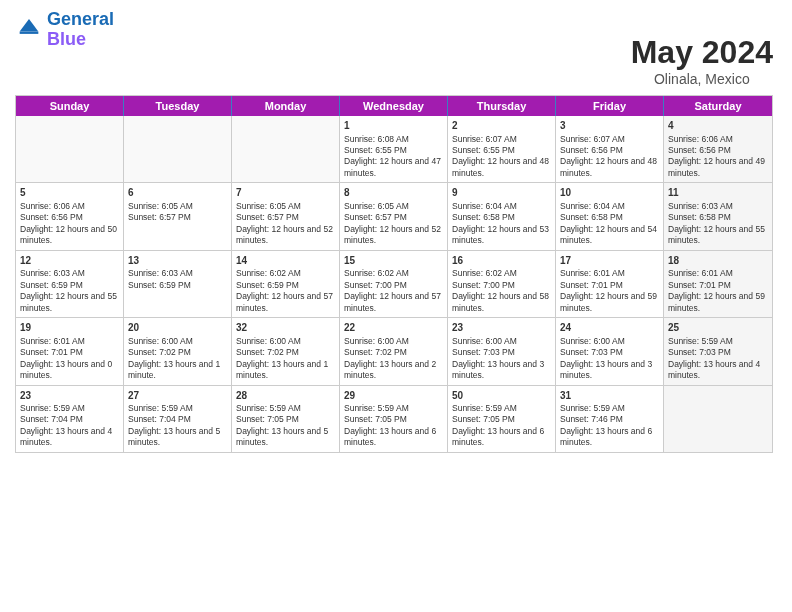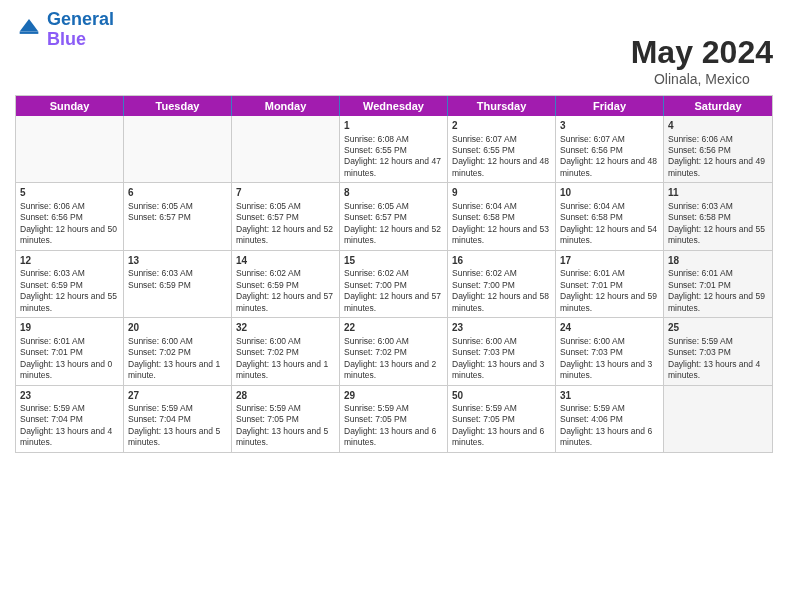--- a/index.html
+++ b/index.html
@@ -324,20 +324,20 @@
           </div>
           <div class="cal-cell">
             <span class="day-num">50</span>
             <div>Sunrise: 5:59 AM</div>
             <div>Sunset: 7:05 PM</div>
             <div>Daylight: 13 hours and 6 minutes.</div>
           </div>
           <div class="cal-cell">
             <span class="day-num">31</span>
             <div>Sunrise: 5:59 AM</div>
-            <div>Sunset: 4:06 PM</div>
+            <div>Sunset: 7:46 PM</div>
             <div>Daylight: 13 hours and 6 minutes.</div>
           </div>
           <div class="cal-cell empty shaded"></div>
         </div>
       </div>
   </div>
 </div>
 
 </body></html>

